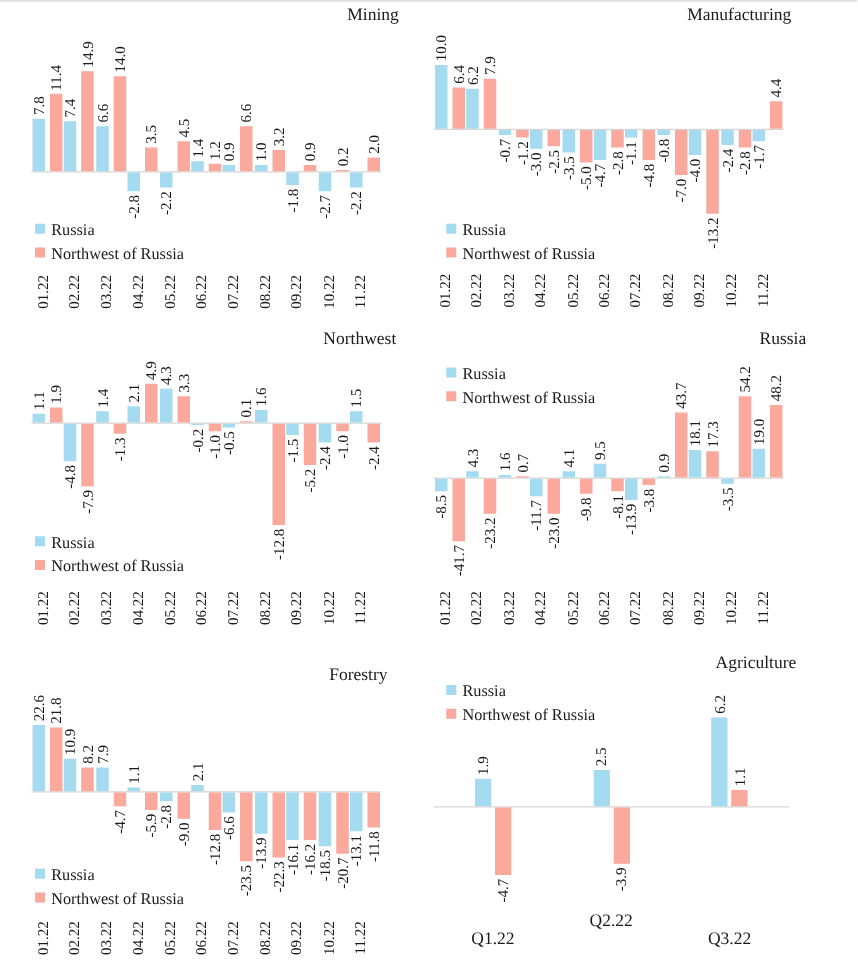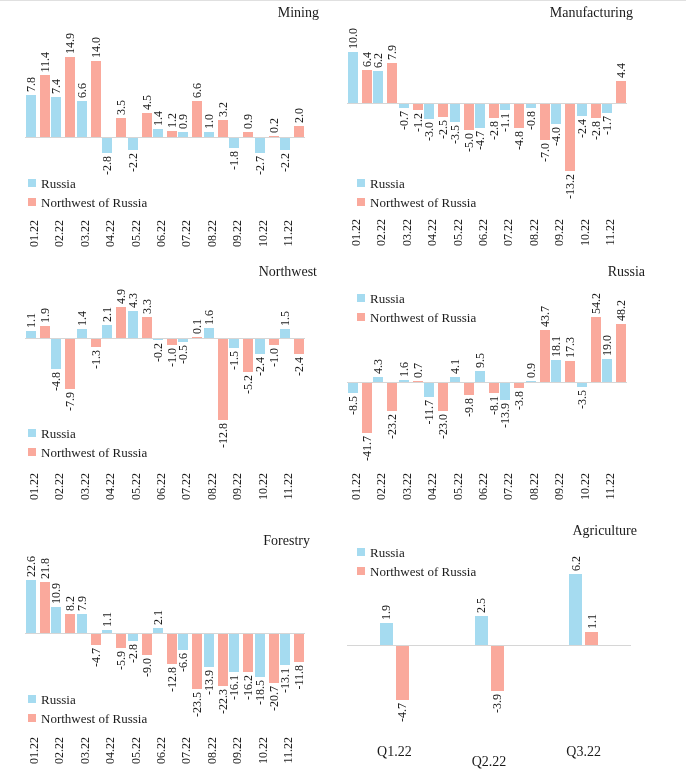--- a/index.html
+++ b/index.html
@@ -362,21 +362,21 @@
       </div>
     </section>
   <section class="panel" style="left:343px;top:518px;height:260px">
     <h2 class="ttl" style="right:49px">Agriculture</h2>
   <div class="axis" style="left: 4px; top: 127px; width: 284px; background: rgb(214, 214, 214);"></div>
       <div class="xh" style="left: 16.3333px; top: 226px;">Q1.22</div>
       <div class="bar" style="left: 36.8333px; width: 13px; height: 21.85px; background: rgb(165, 219, 240); top: 105.15px;"></div>
       <div class="vl" style="left: 36.3333px; bottom: 157.85px;">1.9</div>
       <div class="bar" style="left: 52.8333px; width: 13px; height: 54.05px; background: rgb(250, 169, 156); top: 128px;"></div>
       <div class="vl" style="left: 52.3333px; top: 185.05px;">-4.7</div>
-      <div class="xh" style="left: 111px; top: 236px;">Q2.22</div>
+      <div class="xh" style="left: 111px; top: 212px;">Q2.22</div>
       <div class="bar" style="left: 131.5px; width: 13px; height: 28.75px; background: rgb(165, 219, 240); top: 98.25px;"></div>
       <div class="vl" style="left: 131px; bottom: 164.75px;">2.5</div>
       <div class="bar" style="left: 147.5px; width: 13px; height: 44.85px; background: rgb(250, 169, 156); top: 128px;"></div>
       <div class="vl" style="left: 147px; top: 175.85px;">-3.9</div>
       <div class="xh" style="left: 205.667px; top: 226px;">Q3.22</div>
       <div class="bar" style="left: 226.167px; width: 13px; height: 71.3px; background: rgb(165, 219, 240); top: 55.7px;"></div>
       <div class="vl" style="left: 225.667px; bottom: 207.3px;">6.2</div>
       <div class="bar" style="left: 242.167px; width: 13px; height: 12.65px; background: rgb(250, 169, 156); top: 114.35px;"></div>
       <div class="vl" style="left: 241.667px; bottom: 148.65px;">1.1</div>
       <div class="leg" style="left: 14px; top: 27px;">

